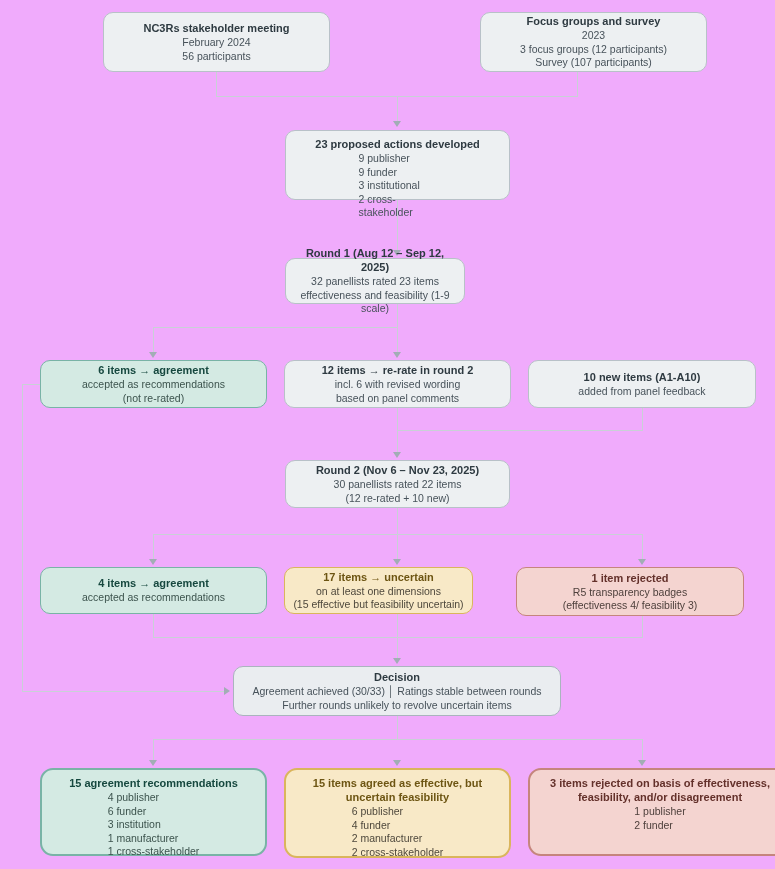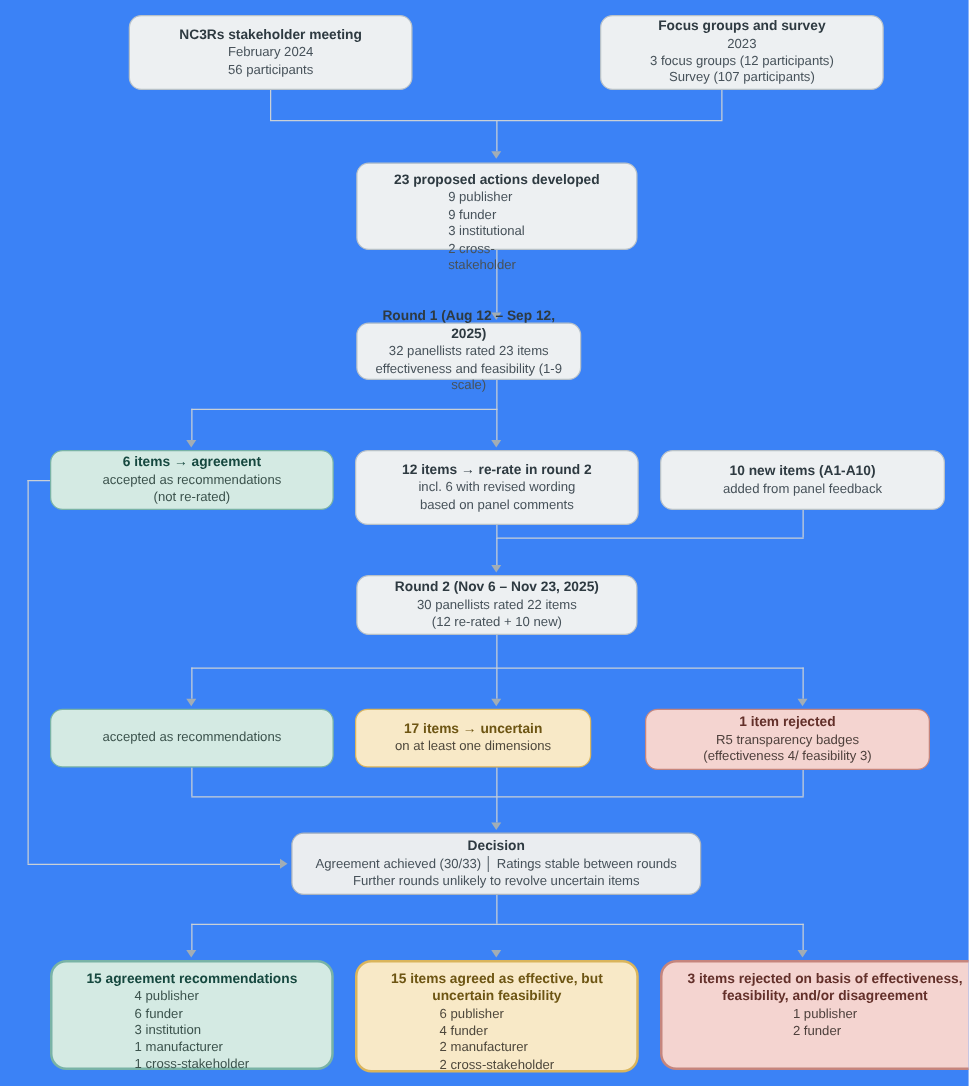--- a/index.html
+++ b/index.html
@@ -1,17 +1,17 @@
 <!DOCTYPE html>
 <html><head>
 <meta charset="utf-8">
 <style>
   html,body { margin:0; padding:0; background:#ffffff; }
   .canvas {
-    position:relative; width:775px; height:869px; background:#3b82f6;
+    position:relative; width:775px; height:869px; background:#f0abfc;
     font-family:"Liberation Sans","DejaVu Sans",sans-serif; overflow:hidden;
   }
   .bx {
     position:absolute; box-sizing:border-box; border-radius:10px;
     display:flex; flex-direction:column; justify-content:center;
     text-align:center; font-size:10.5px; line-height:13.5px; padding:3px 6px;
   }
   .bx .t { font-weight:bold; font-size:11px; line-height:14px; margin-bottom:1px; }
   .block { display:block; padding-top:6px; overflow:visible; }
   .gray  { background:#edf0f2; border:1px solid #b8c1c8; color:#47525a; }
@@ -119,44 +119,46 @@
     <div>32 panellists rated 23 items</div>
     <div>effectiveness and feasibility (1-9 scale)</div>
   </div>
 
   <div class="bx green" style="left:40px;top:360px;width:227px;height:48px">
     <div class="t">6 items → agreement</div>
     <div>accepted as recommendations</div>
     <div>(not re-rated)</div>
   </div>
 
-  <div class="bx gray" style="left:284px;top:360px;width:227px;height:60px">
+  <div class="bx gray" style="left:284px;top:360px;width:227px;height:48px">
     <div class="t">12 items → re-rate in round 2</div>
     <div>incl. 6 with revised wording</div>
     <div>based on panel comments</div>
   </div>
 
   <div class="bx gray" style="left:528px;top:360px;width:228px;height:48px">
     <div class="t">10 new items (A1-A10)</div>
     <div>added from panel feedback</div>
   </div>
 
   <div class="bx gray" style="left:285px;top:460px;width:225px;height:48px">
     <div class="t">Round 2 (Nov 6 – Nov 23, 2025)</div>
     <div>30 panellists rated 22 items</div>
     <div>(12 re-rated + 10 new)</div>
   </div>
 
   <div class="bx green" style="left:40px;top:567px;width:227px;height:47px">
+    <div class="t">4 items → agreement</div>
     <div>accepted as recommendations</div>
   </div>
 
   <div class="bx amber" style="left:284px;top:567px;width:189px;height:47px">
     <div class="t">17 items → uncertain</div>
     <div>on at least one dimensions</div>
+    <div>(15 effective but feasibility uncertain)</div>
   </div>
 
   <div class="bx red" style="left:516px;top:567px;width:228px;height:49px">
     <div class="t">1 item rejected</div>
     <div>R5 transparency badges</div>
     <div>(effectiveness 4/ feasibility 3)</div>
   </div>
 
   <div class="bx decision" style="left:233px;top:666px;width:328px;height:50px">
     <div class="t">Decision</div>

